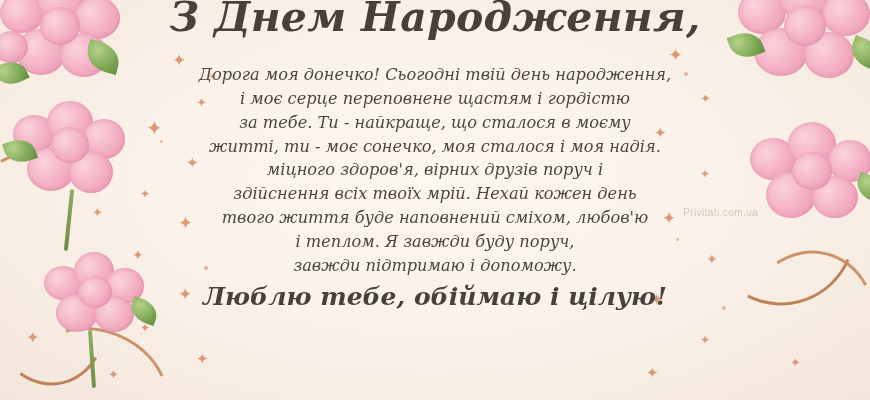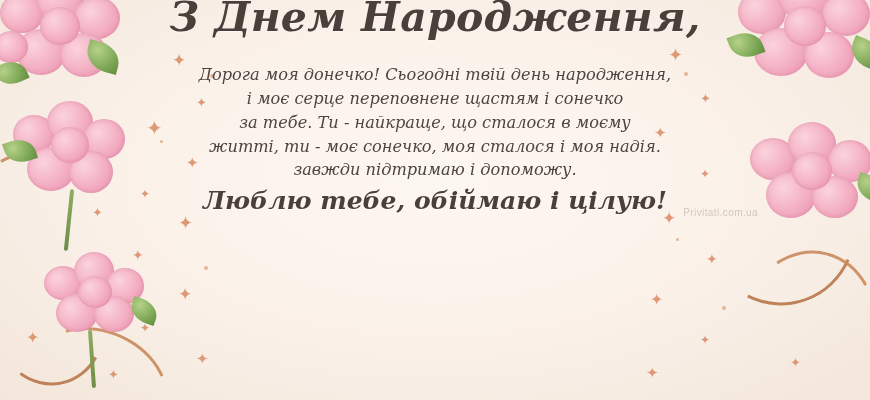--- a/index.html
+++ b/index.html
@@ -235,23 +235,27 @@
     <span class="dot" style="left:722px; top:306px; width:4px; height:4px;"></span>
   </div>
 
   <div class="content">
     <div id="title">
       <span class="l1">З Днем Народження,</span>
     </div>
 
     <div id="body">
       <span class="line">Дорога моя донечко! Сьогодні твій день народження,</span>
-      <span class="line">і моє серце переповнене щастям і сонечко</span>
+      <span class="line">і моє серце переповнене щастям і гордістю</span>
       <span class="line">за тебе. Ти - найкраще, що сталося в моєму</span>
       <span class="line">житті, ти - моє сонечко, моя сталося і моя надія.</span>
+      <span class="line">міцного здоров'я, вірних друзів поруч і</span>
+      <span class="line">здійснення всіх твоїх мрій. Нехай кожен день</span>
+      <span class="line">твого життя буде наповнений сміхом, любов'ю</span>
+      <span class="line">і теплом. Я завжди буду поруч,</span>
       <span class="line">завжди підтримаю і допоможу.</span>
     </div>
 
     <div id="closing">Люблю тебе, обіймаю і цілую!</div>
   </div>
 
   <div id="watermark">Privitati.com.ua</div>
 </div>
 
 </body></html>

